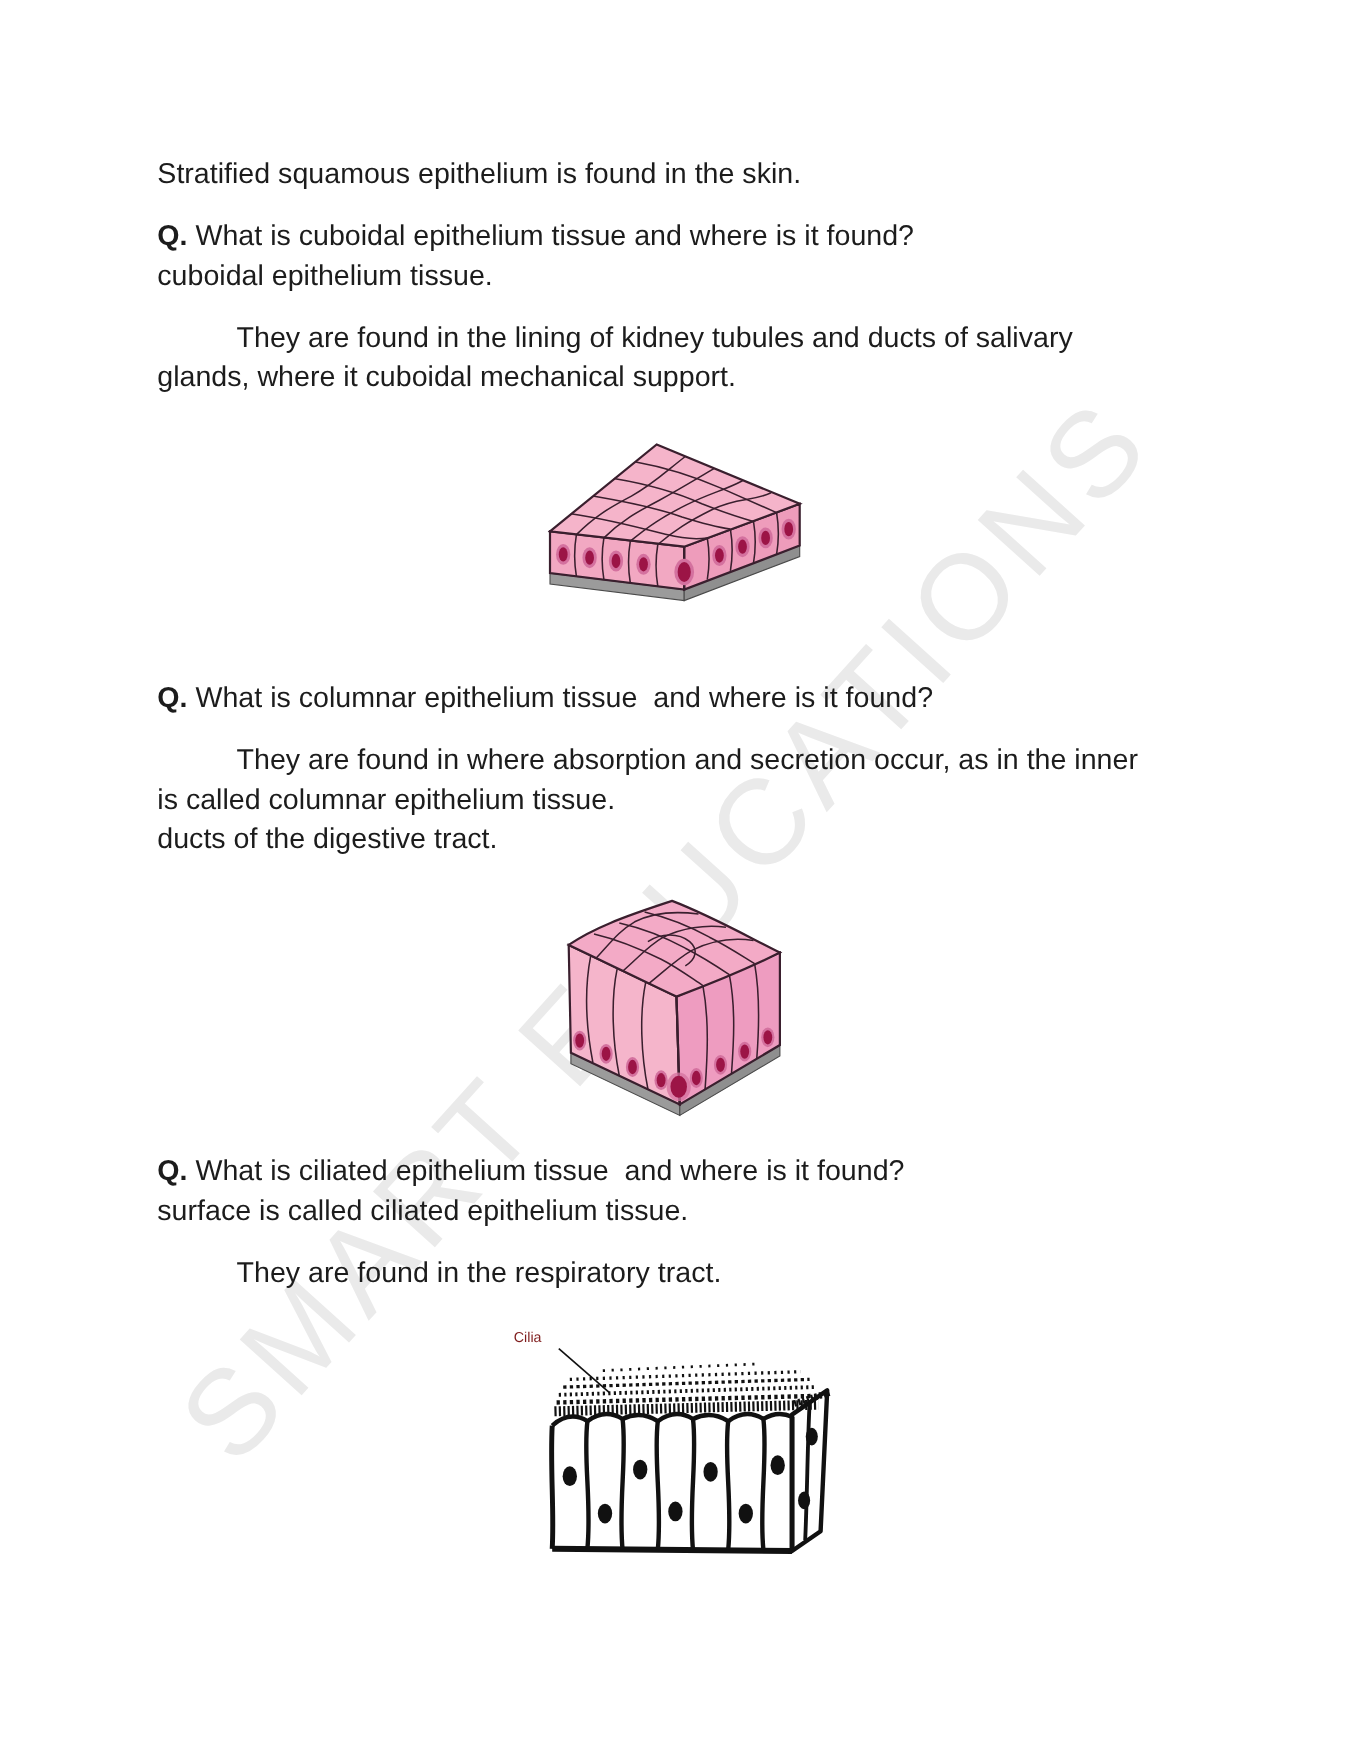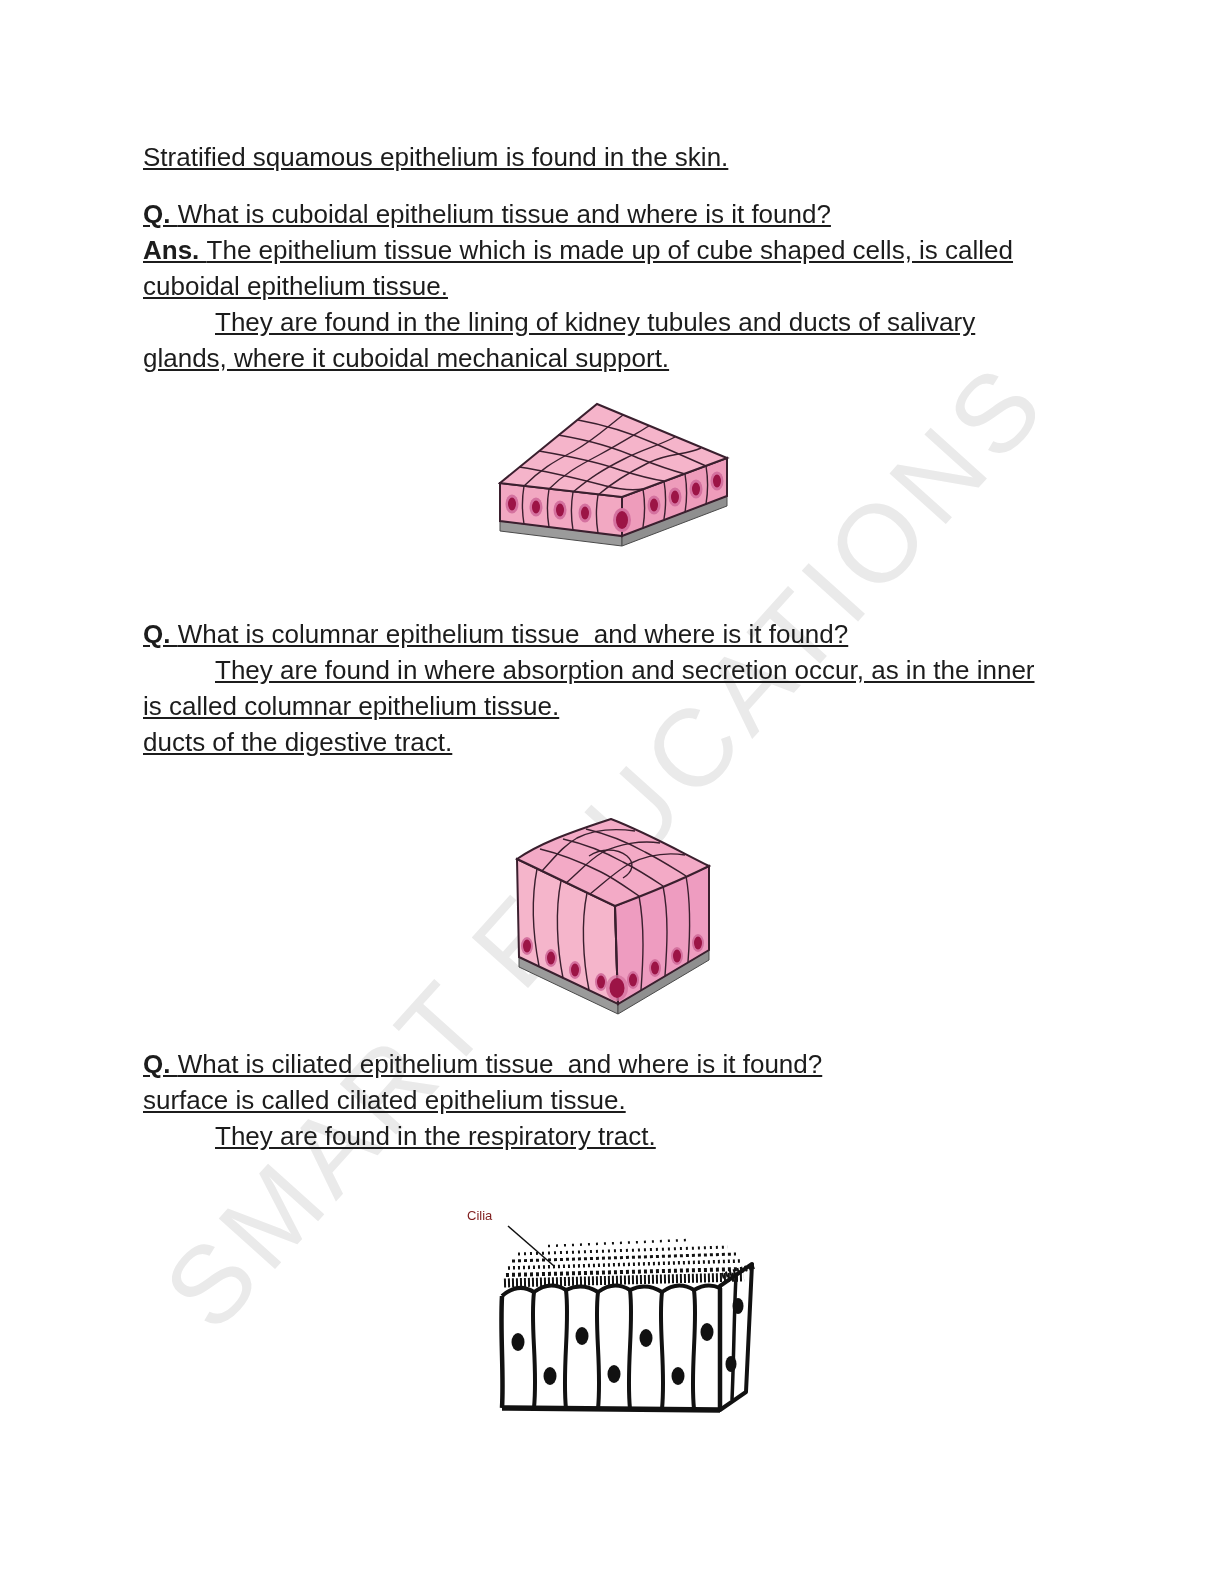--- a/index.html
+++ b/index.html
@@ -26,24 +26,23 @@
   .txtblock{
     position:absolute;
     left:143px;
     width:1030px;
     z-index:1;
   }
   .ln{
     font-size:26px;
     line-height:36px;
     white-space:pre;
-    text-decoration:underline;
   }
   .ln b{font-weight:bold;}
-  .ind{padding-left:72px;}
+  .ind{padding-left:72px;margin-top:20px;}
   .fig{position:absolute;z-index:1;}
   #fig3-wrap{position:absolute;left:455px;top:1198px;width:330px;height:235px;z-index:1;}
   #cilia-label{
     position:absolute;left:12px;top:10px;
     font-size:13px;color:#7f1d1d;
     white-space:nowrap;
   }
   #fig3-svg{position:absolute;left:33px;top:26px;}
 </style>
 </head>
@@ -52,21 +51,20 @@
 <div id="page">
 
   <div id="watermark">SMART EDUCATIONS</div>
 
   <div class="txtblock" style="top:139px">
     <div class="ln">Stratified squamous epithelium is found in the skin.</div>
   </div>
 
   <div class="txtblock" style="top:196px">
     <div class="ln"><b>Q. </b><span>What is cuboidal epithelium tissue and where is it found?</span></div>
-    <div class="ln"><b>Ans. </b><span>The epithelium tissue which is made up of cube shaped cells, is called</span></div>
     <div class="ln">cuboidal epithelium tissue.</div>
     <div class="ln ind">They are found in the lining of kidney tubules and ducts of salivary</div>
     <div class="ln">glands, where it cuboidal mechanical support.</div>
   </div>
 
   <svg class="fig" style="left:498px;top:400px" width="232" height="150" viewBox="0 0 232 150">
 
     <polygon points="2,121 124,136 124,146 2,131" fill="#9b9b9b" stroke="#4a4a4a" stroke-width="1"></polygon>
     <polygon points="124,136 229,96 229,106 124,146" fill="#8f8f8f" stroke="#4a4a4a" stroke-width="1"></polygon>
 

